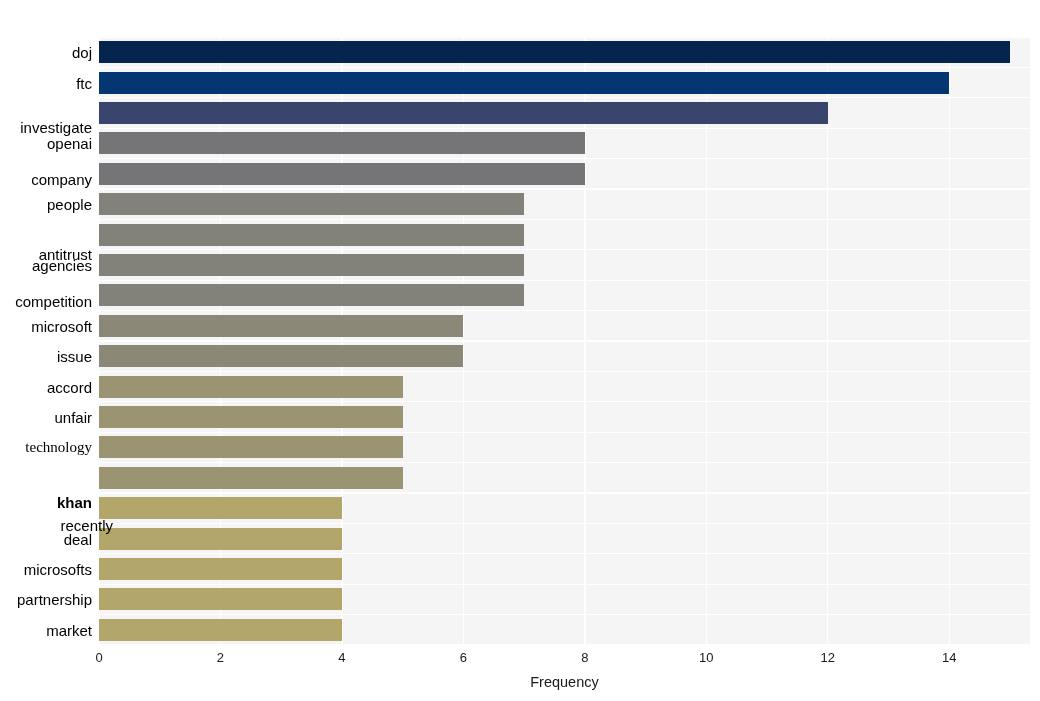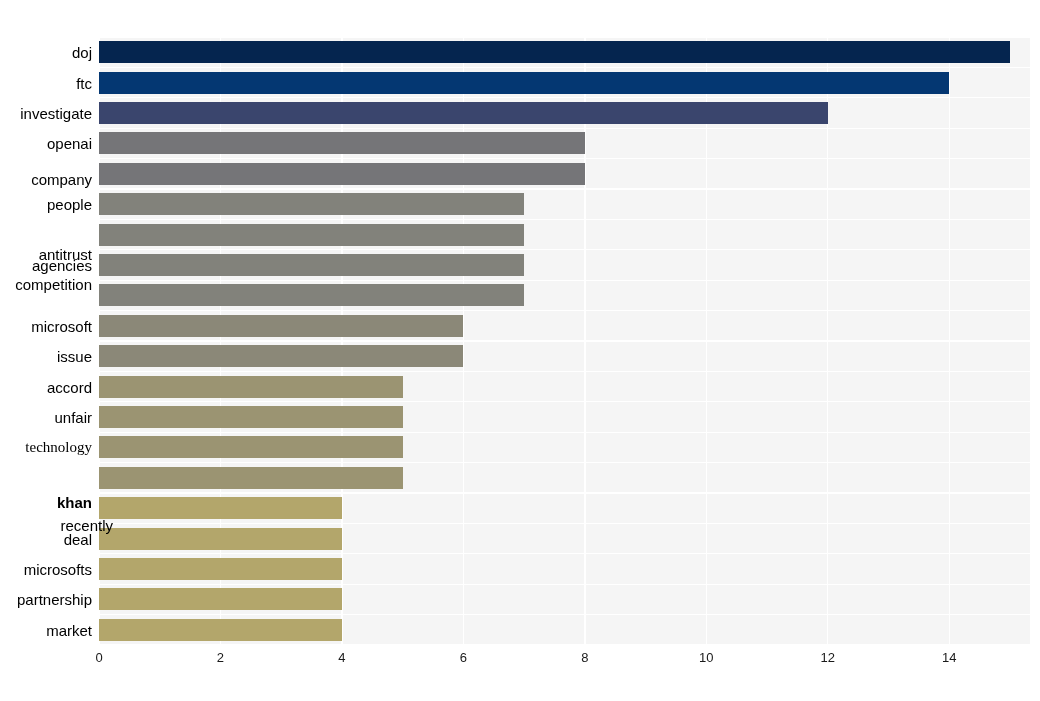--- a/index.html
+++ b/index.html
@@ -167,27 +167,27 @@
         <div class="bar" title="deal: 4" style="width: 242.922px; top: 490.6px; background: rgb(179, 166, 107);"></div>
         <div class="bar" title="microsofts: 4" style="width: 242.922px; top: 521px; background: rgb(179, 166, 107);"></div>
         <div class="bar" title="partnership: 4" style="width: 242.922px; top: 551.4px; background: rgb(179, 166, 107);"></div>
         <div class="bar" title="market: 4" style="width: 242.922px; top: 581.8px; background: rgb(179, 166, 107);"></div>
       </div>
   </div>
 
   <div id="ytick-layer">
       <div class="ytick-box" style="top: 44.2px;">doj</div>
       <div class="ytick-box" style="top: 74.6px;">ftc</div>
-      <div class="ytick-box" style="top: 105px;">investigate</div>
+      <div class="ytick-box" style="top: 119px;">investigate</div>
       <div class="ytick-box" style="top: 135.4px;">openai</div>
       <div class="ytick-box" style="top: 171px;">company</div>
       <div class="ytick-box" style="top: 196.2px;">people</div>
       <div class="ytick-box" style="top: 226.6px; margin-top: 19px;">antitrust</div>
       <div class="ytick-box" style="top: 257px;">agencies</div>
-      <div class="ytick-box" style="top: 276px;">competition</div>
+      <div class="ytick-box" style="top: 293px;">competition</div>
       <div class="ytick-box" style="top: 317.8px;">microsoft</div>
       <div class="ytick-box" style="top: 348.2px;">issue</div>
       <div class="ytick-box" style="top: 378.6px;">accord</div>
       <div class="ytick-box" style="top: 409px;">unfair</div>
       <div class="ytick-box" style="top: 439.4px; font-family: Liberation Serif, serif;">technology</div>
       <div class="ytick-box" style="top: 494px; font-weight: bold;">khan</div>
       <div class="ytick-box" style="top: 517px; padding-left: 21px;">recently</div>
       <div class="ytick-box" style="top: 530.6px;">deal</div>
       <div class="ytick-box" style="top: 561px;">microsofts</div>
       <div class="ytick-box" style="top: 591.4px;">partnership</div>
@@ -197,14 +197,15 @@
       <div class="xtick" style="left: 99px;">0</div>
       <div class="xtick" style="left: 220.461px;">2</div>
       <div class="xtick" style="left: 341.922px;">4</div>
       <div class="xtick" style="left: 463.384px;">6</div>
       <div class="xtick" style="left: 584.845px;">8</div>
       <div class="xtick" style="left: 706.306px;">10</div>
       <div class="xtick" style="left: 827.767px;">12</div>
       <div class="xtick" style="left: 949.228px;">14</div>
     </div>
 
+  <div id="xlabel">Frequency</div>
 
 </div>
 
 </body></html>

